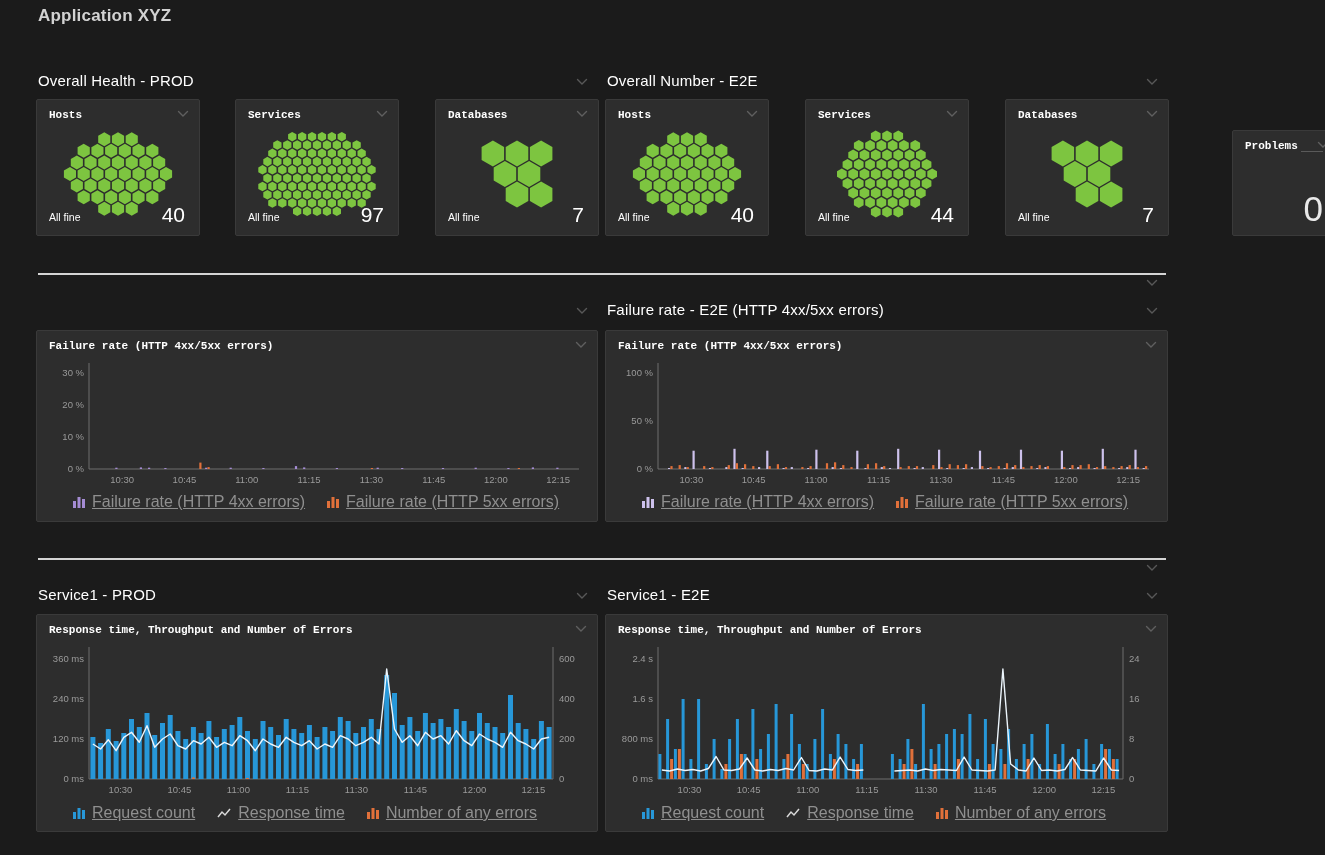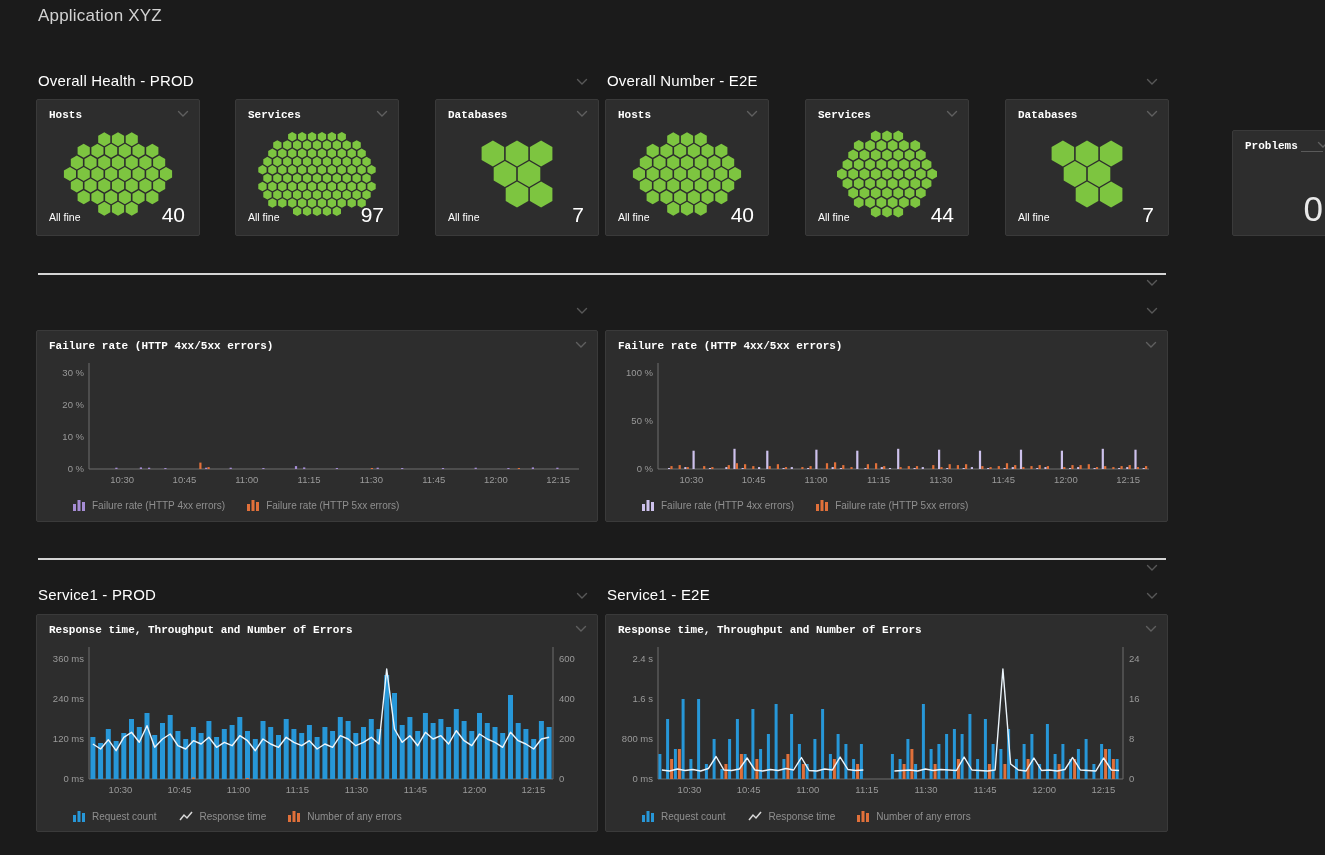--- a/index.html
+++ b/index.html
@@ -1,34 +1,34 @@
 <!DOCTYPE html>
 <html><head>
 <meta charset="utf-8">
 <style>
   html,body{margin:0;padding:0;background:#1b1b1b;}
   .page{position:relative;width:1325px;height:855px;background:#1b1b1b;overflow:hidden;
         font-family:"Liberation Sans",sans-serif;}
-  .page-title{position:absolute;left:38px;top:6px;font-size:17px;color:#d2d2d2;letter-spacing:.2px;}
+  .page-title{position:absolute;left:38px;top:6px;font-size:17px;color:#d2d2d2;letter-spacing:.2px;font-weight:bold;}
   .section-title{position:absolute;font-size:15px;font-weight:normal;color:#ffffff;letter-spacing:.2px;}
   .divider{position:absolute;left:38px;width:1128px;height:2px;background:#d4d4d4;}
   .chev{position:absolute;width:12px;height:8px;color:#5f5f5f;line-height:0;}
   .chev.sec{color:#585858;}
   .tile{position:absolute;background:#2d2d2d;border:1px solid #3a3a3a;border-radius:2px;box-sizing:border-box;}
   .tile-label{position:absolute;left:12px;top:9px;font-size:11px;font-weight:bold;color:#ffffff;white-space:nowrap;font-family:Liberation Mono, monospace;}
   .tile .chev{right:10px;top:10px;}
   .honeycomb{position:absolute;left:10px;right:10px;top:22px;height:104px;}
   .all-fine{position:absolute;left:12px;bottom:12px;font-size:10.5px;font-weight:normal;color:#ffffff;}
   .count{position:absolute;right:14px;bottom:8px;font-size:21px;color:#ffffff;}
   .problems-value{position:absolute;right:14px;bottom:6px;font-size:35px;font-weight:300;color:#e9e9e9;}
   .problems-dash{position:absolute;left:68px;top:20px;width:22px;height:1px;background:#5a5a5a;}
   .chart-canvas{position:absolute;left:2px;right:2px;}
   .legend{position:absolute;left:36px;display:flex;gap:22px;align-items:center;}
   .legend-item{display:inline-flex;align-items:center;gap:6px;}
-  .legend-label{font-size:10px;color:#8f8f8f;}
+  .legend-label{font-size:16px;color:#8f8f8f;text-decoration:underline;}
   .legend-icon{line-height:0;}
   svg{display:block;}
   text{font-family:"Liberation Sans",sans-serif;}
 </style>
 </head>
 <body>
 
 <div class="page">
   <div class="page-title">Application XYZ</div>
 
@@ -394,20 +394,21 @@
       <svg width="12" height="8" viewBox="0 0 12 8">
         <polyline points="1.5,1.5 6,6 10.5,1.5" fill="none" stroke="currentColor" stroke-width="1.4" stroke-linecap="round"></polyline>
       </svg>
     </span>
 
   <span class="chev sec" style="left:576px;top:307px">
       <svg width="12" height="8" viewBox="0 0 12 8">
         <polyline points="1.5,1.5 6,6 10.5,1.5" fill="none" stroke="currentColor" stroke-width="1.4" stroke-linecap="round"></polyline>
       </svg>
     </span>
+  <div class="section-title" style="left:607px;top:301px">Failure rate - E2E (HTTP 4xx/5xx errors)</div>
   <span class="chev sec" style="left:1146px;top:307px">
       <svg width="12" height="8" viewBox="0 0 12 8">
         <polyline points="1.5,1.5 6,6 10.5,1.5" fill="none" stroke="currentColor" stroke-width="1.4" stroke-linecap="round"></polyline>
       </svg>
     </span>
 
   <div class="tile" style="left:36px;top:330px;width:562px;height:192px">
     <span class="tile-label">Failure rate (HTTP 4xx/5xx errors)</span>
     <span class="chev">
         <svg width="12" height="8" viewBox="0 0 12 8">

